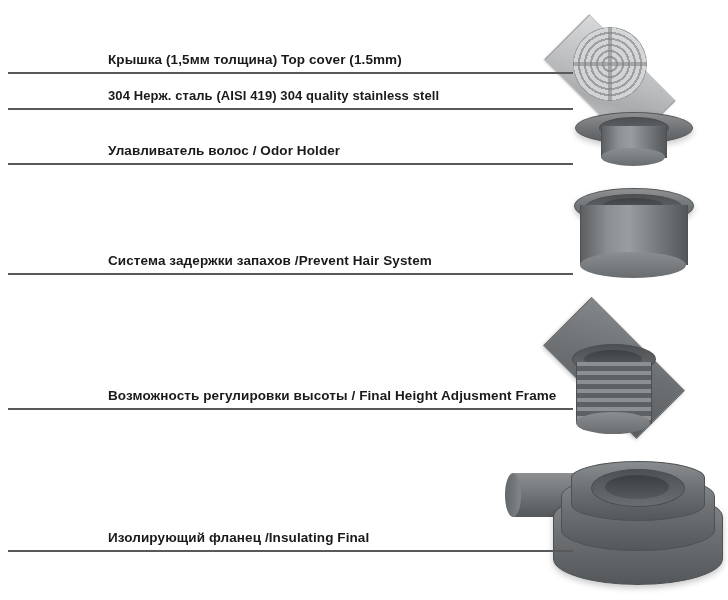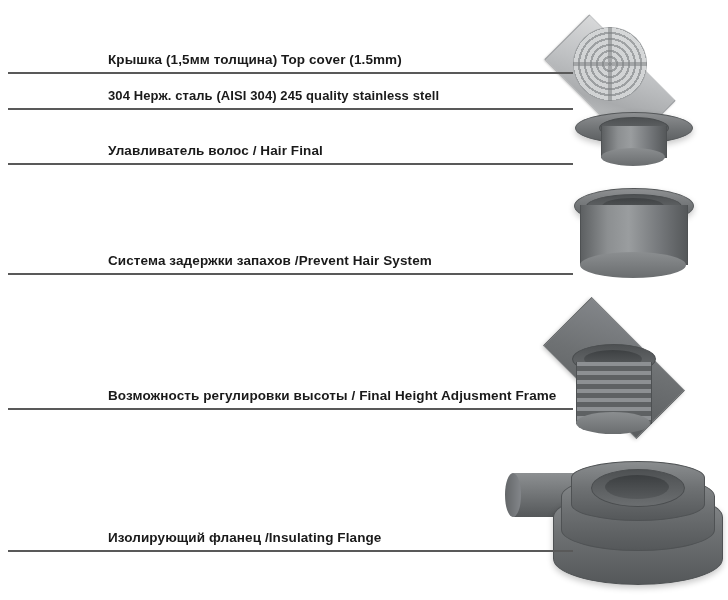--- a/index.html
+++ b/index.html
@@ -190,36 +190,36 @@
                 background:linear-gradient(to bottom,#3c3f41,#575a5c);"></div>
   </div>
 
   <div class="callout" style="top:72px;">
     <div class="rule"></div>
     <div class="label">Крышка (1,5мм толщина) Top cover (1.5mm)</div>
   </div>
 
   <div class="callout" style="top:108px;">
     <div class="rule"></div>
-    <div class="label sub">304 Нерж. сталь (AISI 304) 245 quality stainless stell</div>
+    <div class="label sub">304 Нерж. сталь (AISI 419) 304 quality stainless stell</div>
   </div>
 
   <div class="callout" style="top:163px;">
     <div class="rule"></div>
-    <div class="label">Улавливатель волос / Hair Final</div>
+    <div class="label">Улавливатель волос / Odor Holder</div>
   </div>
 
   <div class="callout" style="top:273px;">
     <div class="rule"></div>
     <div class="label">Система задержки запахов /Prevent Hair System</div>
   </div>
 
   <div class="callout" style="top:408px;">
     <div class="rule"></div>
     <div class="label">Возможность регулировки высоты / Final Height Adjusment Frame</div>
   </div>
 
   <div class="callout" style="top:550px;">
     <div class="rule"></div>
-    <div class="label">Изолирующий фланец /Insulating Flange</div>
+    <div class="label">Изолирующий фланец /Insulating Final</div>
   </div>
 
 </div>
 
 </body></html>

